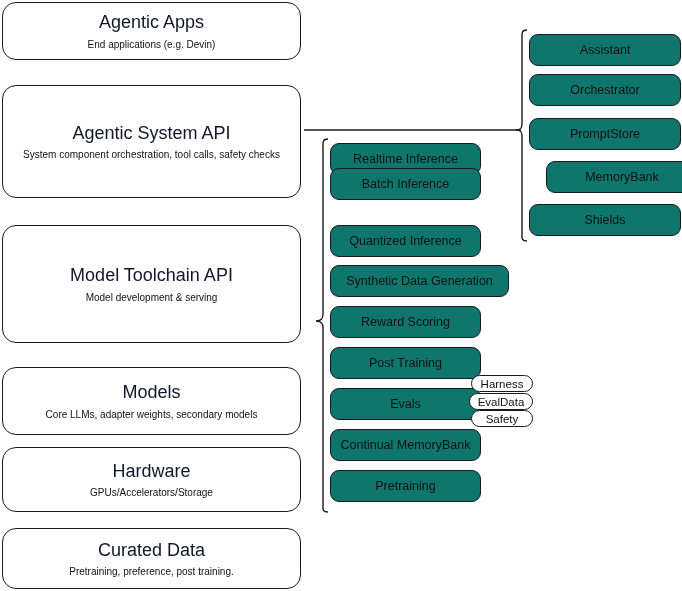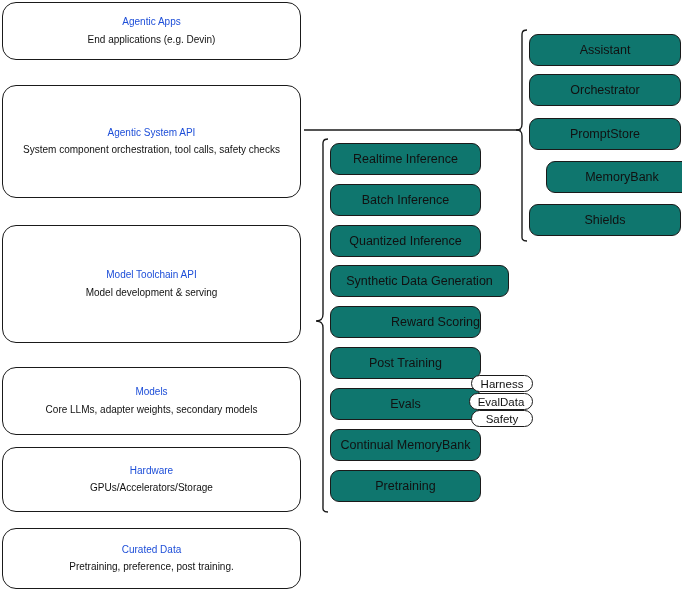--- a/index.html
+++ b/index.html
@@ -25,22 +25,22 @@
     border-radius: 14px;
     background: #ffffff;
     display: flex;
     flex-direction: column;
     align-items: center;
     justify-content: center;
     text-align: center;
     line-height: 1.25;
   }
   .box .title {
-    font-size: 10px;
-    color: #1d4ed8;
+    font-size: 18px;
+    color: #0f172a;
   }
   .box .subtitle {
     font-size: 10px;
     color: #111111;
     margin-top: 5px;
   }
   .item-box {
     position: absolute;
     box-sizing: border-box;
     border: 1.4px solid #1a1a1a;
@@ -163,30 +163,30 @@
                C 323 318, 322 321, 316 321
                C 322 321, 323 324, 323 328
                L 323 505
                C 323 509, 322 512, 328 512"></path>
     </svg>
   </div>
 
   <div class="item-box" style="left:330px; top:143px; width:151px; height:32px;">
     <span>Realtime Inference</span>
   </div>
-  <div class="item-box" style="left:330px; top:184px; width:151px; height:32px;justify-content:center;">
+  <div class="item-box" style="left:330px; top:168px; width:151px; height:32px;justify-content:center;">
     <span>Batch Inference</span>
   </div>
   <div class="item-box" style="left:330px; top:225px; width:151px; height:32px;">
     <span>Quantized Inference</span>
   </div>
   <div class="item-box" style="left:330px; top:265px; width:179px; height:32px;">
     <span>Synthetic Data Generation</span>
   </div>
-  <div class="item-box" style="left:330px; top:306px; width:151px; height:32px;justify-content:flex-end;">
+  <div class="item-box" style="left:330px; top:306px; width:151px; height:32px;">
     <span>Reward Scoring</span>
   </div>
   <div class="item-box" style="left:330px; top:347px; width:151px; height:32px;">
     <span>Post Training</span>
   </div>
   <div class="item-box" style="left:330px; top:388px; width:151px; height:32px;">
     <span>Evals</span>
   </div>
   <div class="item-box" style="left:330px; top:429px; width:151px; height:32px;">
     <span>Continual MemoryBank</span>

